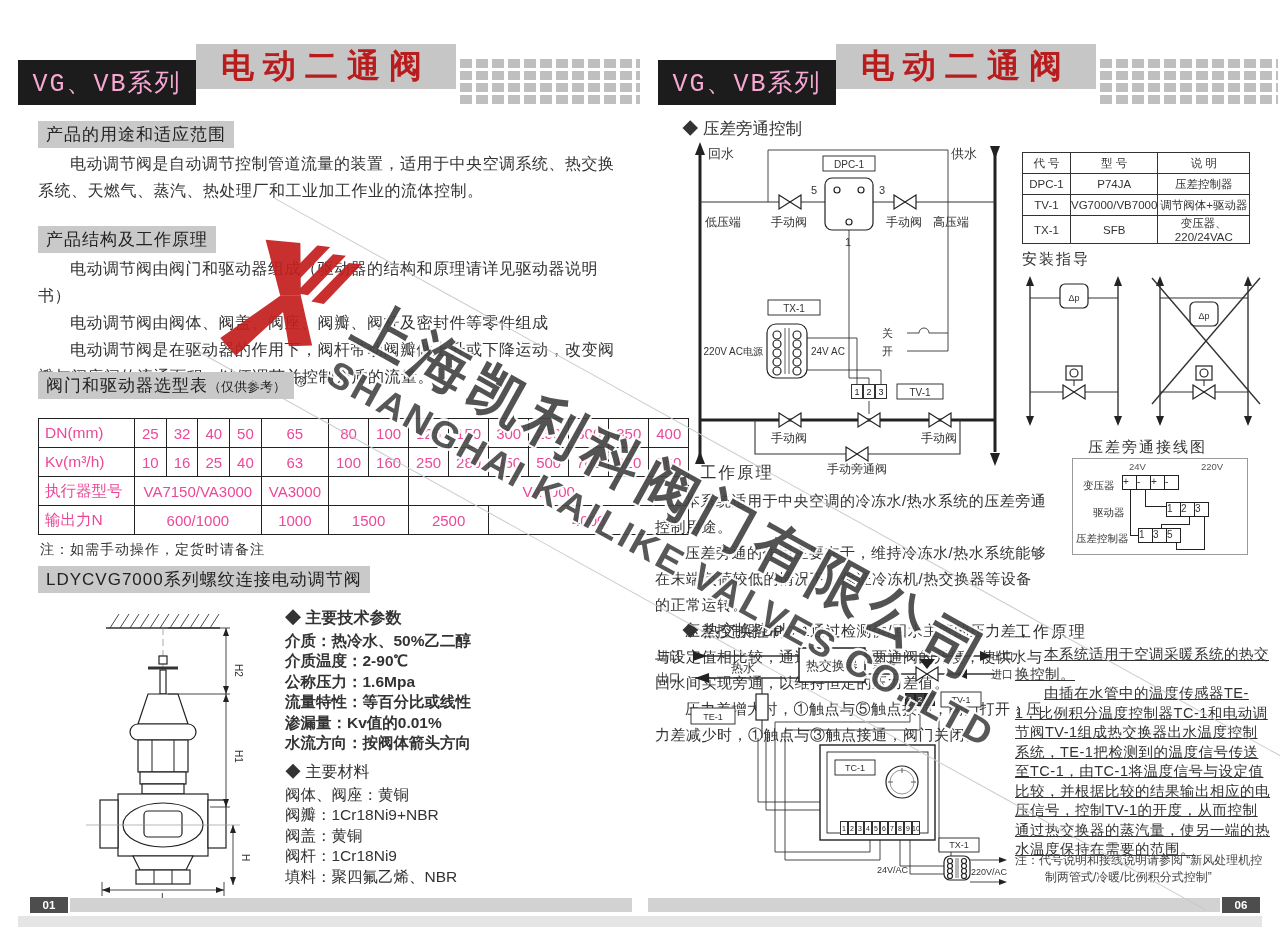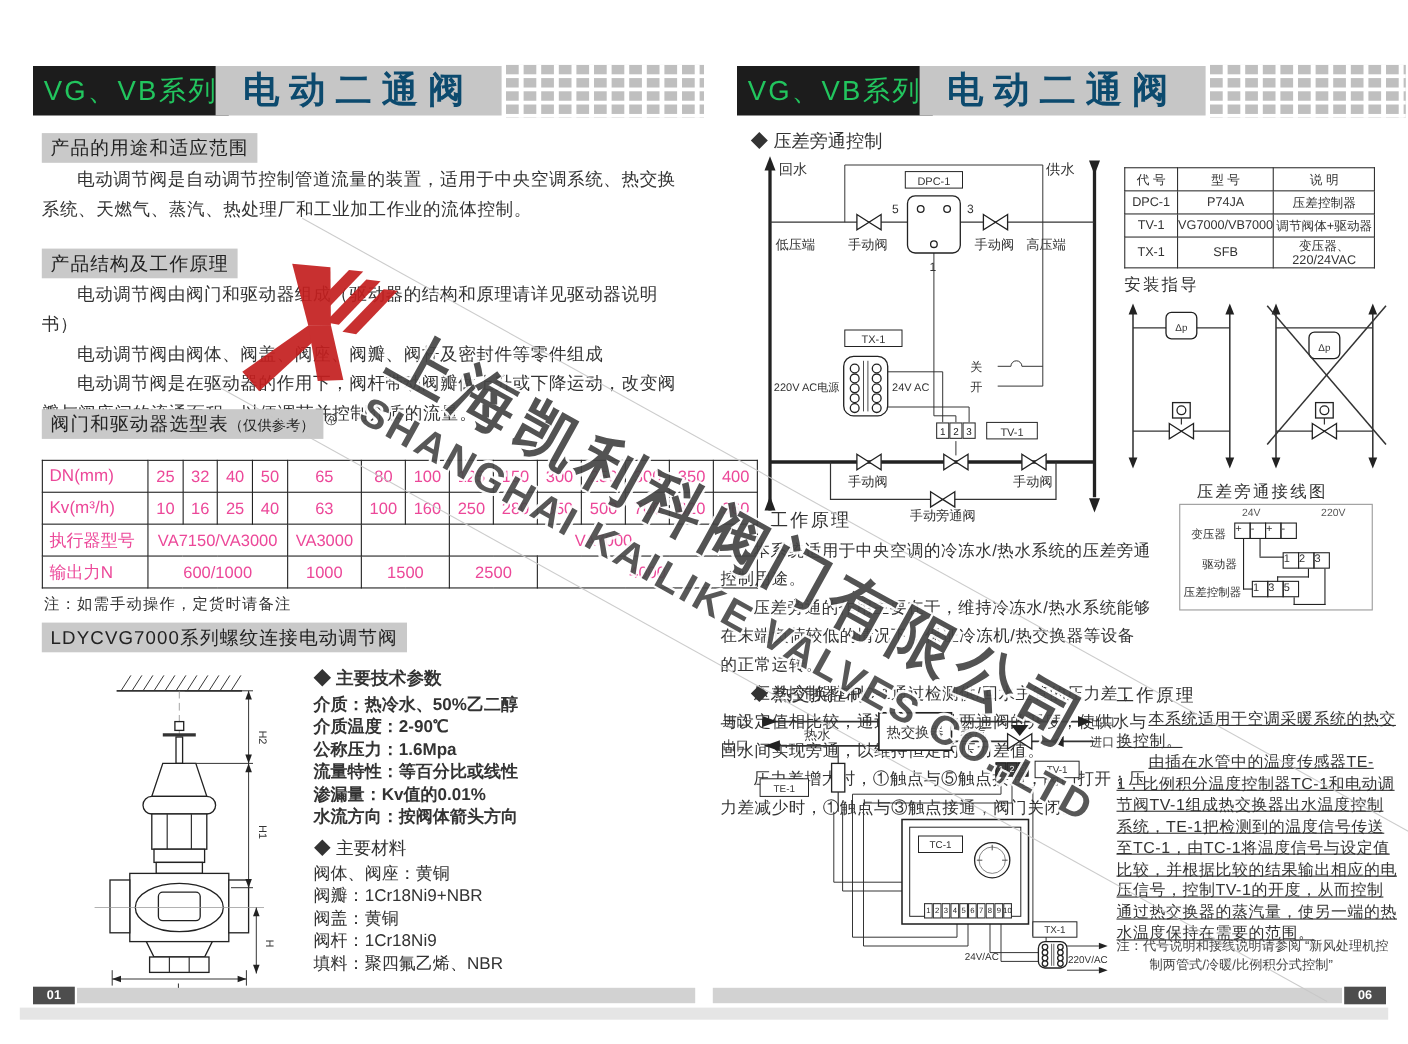--- a/index.html
+++ b/index.html
@@ -1,23 +1,23 @@
 <!DOCTYPE html>
 <html><head>
 <meta charset="utf-8">
 <style>
   * { margin:0; padding:0; box-sizing:border-box; }
   body { font-family:"Liberation Sans", sans-serif; background:#fff; }
   #page { position:relative; width:1280px; height:949px; background:#fff; overflow:hidden; color:#333; }
 
   
-  .hdr-black { position:absolute; top:60px; height:45px; background:#1c1c1c; color:#22c55e;
+  .hdr-black { position:absolute; top:60px; height:45px; background:#1c1c1c; color:#f9a8d4;
     display:flex; align-items:center; justify-content:center; font-size:25px;
-    font-family:Liberation Sans, sans-serif; letter-spacing:2px;margin-left:12px; }
-  .hdr-gray { position:absolute; top:60px; height:45px; background:#c6c6c6; color:#0c4a6e;
+    font-family:Liberation Mono, monospace; letter-spacing:2px; }
+  .hdr-gray { position:absolute; top:44px; height:45px; background:#c6c6c6; color:#b91c1c;
     display:flex; align-items:center; justify-content:center; font-size:33px; font-weight:bold;
     font-family:"Liberation Serif", serif; letter-spacing:9px; }
   .sq-grid { position:absolute; top:59px; height:48px; background-color:#bfbfbf;
     background-image:linear-gradient(90deg, transparent 12px, #fff 12px 16px),
                      linear-gradient(transparent 9px, #fff 9px 12px);
     background-size:16px 12px; }
 
   
   .sec-hdr { position:absolute; background:#c9c9c9; color:#222; font-size:17px;
     padding:2px 8px; letter-spacing:1px; white-space:nowrap; }

